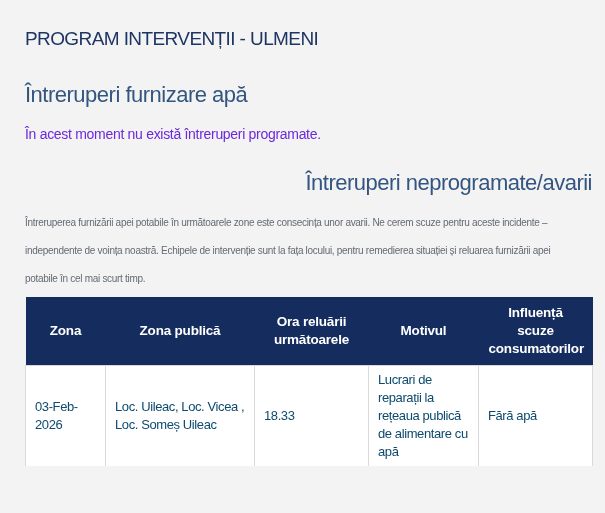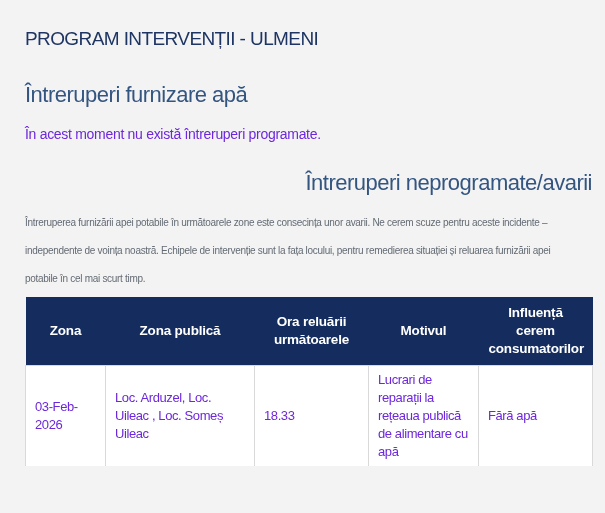--- a/index.html
+++ b/index.html
@@ -70,21 +70,21 @@
     letter-spacing: -0.2px;
     text-align: center;
     vertical-align: middle;
     padding: 7px 10px;
     height: 54px;
     border: none;
     box-sizing: content-box;
   }
   table.interruptions td {
     background: #ffffff;
-    color: #6d28d9;
+    color: #0c4a6e;
     font-size: 13px;
     line-height: 18px;
     letter-spacing: -0.4px;
     text-align: left;
     vertical-align: middle;
     padding: 5px 9px;
     border: 1px solid #d9d9d9;
     height: 88px;
     box-sizing: content-box;
   }
@@ -113,27 +113,27 @@
         <col class="c3">
         <col class="c4">
         <col class="c5">
     </colgroup>
     <thead>
       <tr>
         <th>Zona</th>
         <th>Zona publică</th>
         <th>Ora reluării următoarele</th>
         <th>Motivul</th>
-        <th>Influență cerem consumatorilor</th>
+        <th>Influență scuze consumatorilor</th>
       </tr>
     </thead>
     <tbody>
       <tr>
         <td>03-Feb-2026</td>
-        <td>Loc. Arduzel, Loc. Uileac , Loc. Someș Uileac</td>
+        <td>Loc. Uileac, Loc. Vicea , Loc. Someș Uileac</td>
         <td>18.33</td>
         <td>Lucrari de reparații la rețeaua publică de alimentare cu apă</td>
         <td>Fără apă</td>
       </tr>
     </tbody>
   </table>
 
 </div>
 
 </body></html>

